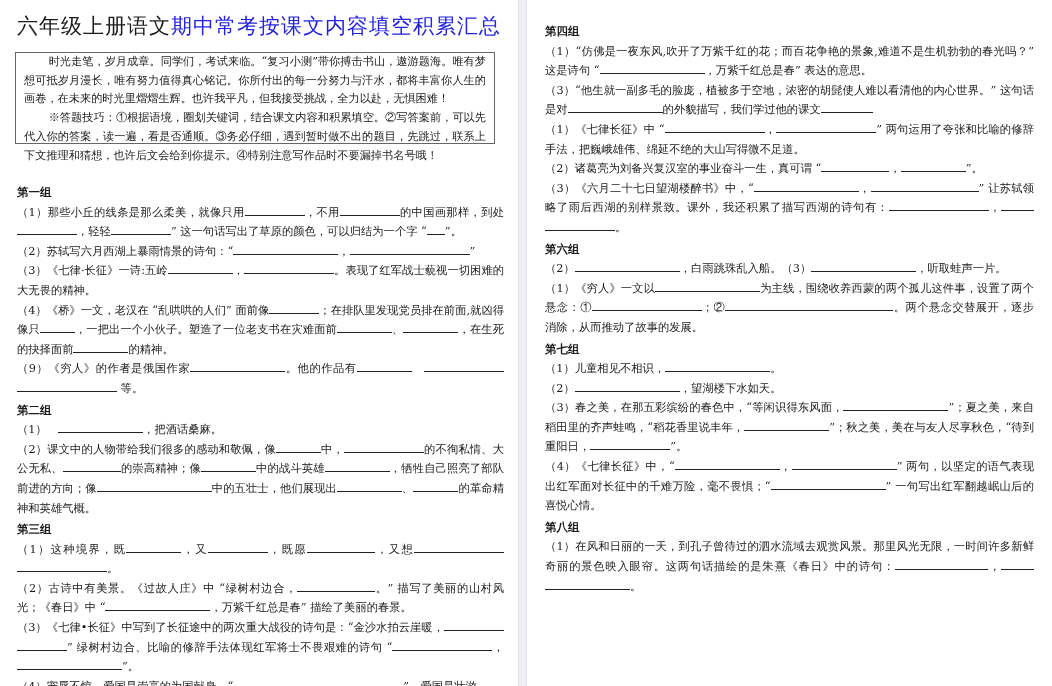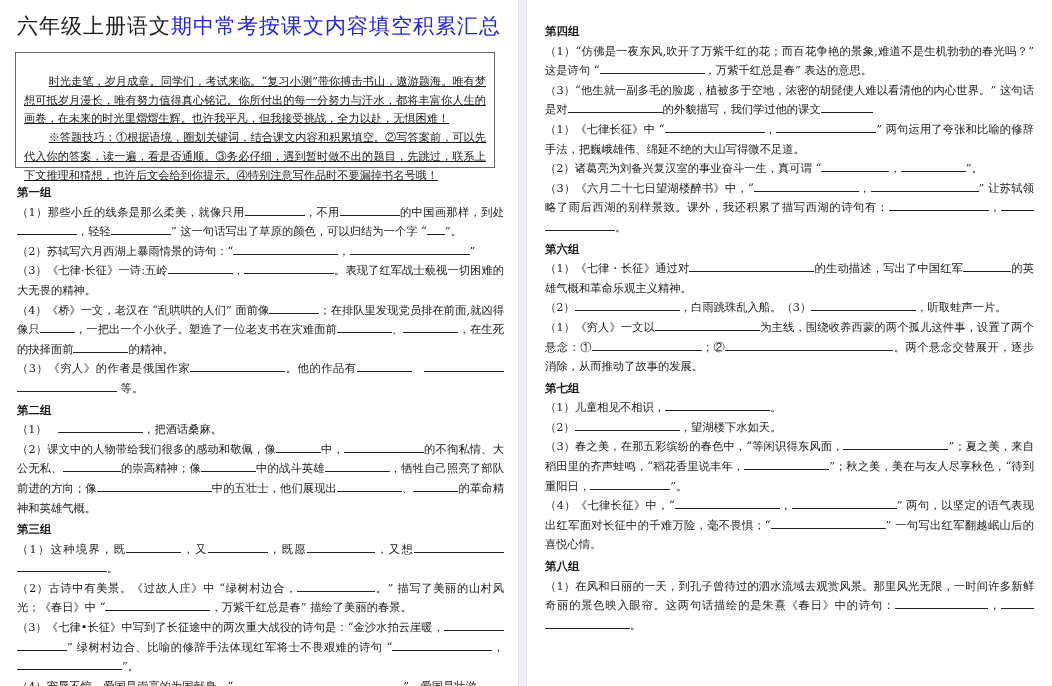--- a/index.html
+++ b/index.html
@@ -3,21 +3,21 @@
 <meta charset="utf-8">
 <style>
   html,body{margin:0;padding:0;}
   body{width:1052px;height:686px;overflow:hidden;background:#e9ebf0;font-family:"DejaVu Serif","Liberation Serif",serif;color:#1a1a1a;position:relative;}
   .page{position:absolute;top:0;height:686px;background:#ffffff;overflow:hidden;box-sizing:border-box;}
   .page.left{left:0;width:518px;}
   .page.right{left:527px;width:525px;}
   .gutter{position:absolute;left:518px;top:0;width:9px;height:686px;background:#eef0f6;border-left:1px solid #e1e3ea;border-right:1px solid #e1e3ea;box-sizing:border-box;}
   .title{position:absolute;left:0;top:12px;width:518px;text-align:center;font-size:21px;letter-spacing:1px;white-space:nowrap;font-family:"DejaVu Sans","Liberation Sans",sans-serif;}
   .title .blue{color:#2323e0;}
-  .intro{position:absolute;left:15px;top:52px;width:480px;height:116px;border:1.5px solid #666;box-sizing:border-box;padding:20px 8px;font-size:11.2px;line-height:18.7px;text-align:justify;font-family:"DejaVu Serif",serif;text-decoration:underline;}
+  .intro{position:absolute;left:15px;top:52px;width:480px;height:92px;border:1.5px solid #666;box-sizing:border-box;padding:0 8px;font-size:11.2px;line-height:18.7px;text-align:justify;font-family:"DejaVu Serif",serif;}
   .intro p{margin:0;text-indent:2.2em;}
   .body{position:absolute;font-size:11.3px;line-height:19.6px;text-align:justify;}
   .page.left .body{left:17px;top:181px;width:487px;}
   .page.right .body{left:18px;top:20px;width:489px;}
   .grp{font-weight:bold;font-family:"DejaVu Sans",sans-serif;font-size:11.5px;margin-top:2px;}
   .q{margin:0;}
   .blank{display:inline-block;border-bottom:1px solid #222;height:12px;vertical-align:baseline;}
 </style>
 </head>
 <body>
@@ -27,21 +27,21 @@
   <div class="intro">
     <p>时光走笔，岁月成章。同学们，考试来临。“复习小测”带你搏击书山，遨游题海。唯有梦想可抵岁月漫长，唯有努力值得真心铭记。你所付出的每一分努力与汗水，都将丰富你人生的画卷，在未来的时光里熠熠生辉。也许我平凡，但我接受挑战，全力以赴，无惧困难！</p>
     <p>※答题技巧：①根据语境，圈划关键词，结合课文内容和积累填空。②写答案前，可以先代入你的答案，读一遍，看是否通顺。③务必仔细，遇到暂时做不出的题目，先跳过，联系上下文推理和猜想，也许后文会给到你提示。④特别注意写作品时不要漏掉书名号哦！</p>
   </div>
   <div class="body" id="left-body">
       <div class="grp">第一组</div>
       <div class="q"><span>（1）那些小丘的线条是那么柔美，就像只用</span><span class="blank" style="width: 60px;"></span><span>，不用</span><span class="blank" style="width: 60px;"></span><span>的中国画那样，到处</span><span class="blank" style="width: 60px;"></span><span>，轻轻</span><span class="blank" style="width: 60px;"></span><span>” 这一句话写出了草原的颜色，可以归结为一个字 “</span><span class="blank" style="width: 18px;"></span><span>”。</span></div>
       <div class="q"><span>（2）苏轼写六月西湖上暴雨情景的诗句：“</span><span class="blank" style="width: 105px;"></span><span>，</span><span class="blank" style="width: 120px;"></span><span>”</span></div>
       <div class="q"><span>（3）《七律·长征》一诗:五岭</span><span class="blank" style="width: 65px;"></span><span>，</span><span class="blank" style="width: 90px;"></span><span>。表现了红军战士藐视一切困难的大无畏的精神。</span></div>
       <div class="q"><span>（4）《桥》一文，老汉在 “乱哄哄的人们” 面前像</span><span class="blank" style="width: 50px;"></span><span>；在排队里发现党员排在前面,就凶得像只</span><span class="blank" style="width: 35px;"></span><span>，一把出一个小伙子。塑造了一位老支书在灾难面前</span><span class="blank" style="width: 55px;"></span><span>、</span><span class="blank" style="width: 55px;"></span><span>，在生死的抉择面前</span><span class="blank" style="width: 55px;"></span><span>的精神。</span></div>
-      <div class="q"><span>（3）《穷人》的作者是俄国作家</span><span class="blank" style="width: 95px;"></span><span>。他的作品有</span><span class="blank" style="width: 55px;"></span><span>　</span><span class="blank" style="width: 80px;"></span><span> </span><span class="blank" style="width: 100px;"></span><span> 等。</span></div>
+      <div class="q"><span>（9）《穷人》的作者是俄国作家</span><span class="blank" style="width: 95px;"></span><span>。他的作品有</span><span class="blank" style="width: 55px;"></span><span>　</span><span class="blank" style="width: 80px;"></span><span> </span><span class="blank" style="width: 100px;"></span><span> 等。</span></div>
       <div class="grp">第二组</div>
       <div class="q"><span>（1）　</span><span class="blank" style="width: 85px;"></span><span>，把酒话桑麻。</span></div>
       <div class="q"><span>（2）课文中的人物带给我们很多的感动和敬佩，像</span><span class="blank" style="width: 45px;"></span><span>中，</span><span class="blank" style="width: 80px;"></span><span>的不徇私情、大公无私、</span><span class="blank" style="width: 58px;"></span><span>的崇高精神；像</span><span class="blank" style="width: 55px;"></span><span>中的战斗英雄</span><span class="blank" style="width: 65px;"></span><span>，牺牲自己照亮了部队前进的方向；像</span><span class="blank" style="width: 115px;"></span><span>中的五壮士，他们展现出</span><span class="blank" style="width: 65px;"></span><span>、</span><span class="blank" style="width: 45px;"></span><span>的革命精神和英雄气概。</span></div>
       <div class="grp">第三组</div>
       <div class="q"><span>（1）这种境界，既</span><span class="blank" style="width: 55px;"></span><span>，又</span><span class="blank" style="width: 60px;"></span><span>，既愿</span><span class="blank" style="width: 68px;"></span><span>，又想</span><span class="blank" style="width: 90px;"></span><span> </span><span class="blank" style="width: 90px;"></span><span>。</span></div>
       <div class="q"><span>（2）古诗中有美景。《过故人庄》中 “绿树村边合，</span><span class="blank" style="width: 78px;"></span><span>。” 描写了美丽的山村风光；《春日》中 “</span><span class="blank" style="width: 105px;"></span><span>，万紫千红总是春” 描绘了美丽的春景。</span></div>
       <div class="q"><span>（3）《七律•长征》中写到了长征途中的两次重大战役的诗句是：“金沙水拍云崖暖，</span><span class="blank" style="width: 60px;"></span><span> </span><span class="blank" style="width: 50px;"></span><span>” 绿树村边合、比喻的修辞手法体现红军将士不畏艰难的诗句 “</span><span class="blank" style="width: 100px;"></span><span>，</span><span class="blank" style="width: 105px;"></span><span>”。</span></div>
       <div class="q"><span>（4）宠辱不惊，爱国是崇高的为国献身，“</span><span class="blank" style="width: 170px;"></span><span>”，爱国是壮游</span></div>
     </div>
 </div>
@@ -50,21 +50,20 @@
 
 <div class="page right">
   <div class="body" id="right-body">
       <div class="grp">第四组</div>
       <div class="q"><span>（1）“仿佛是一夜东风,吹开了万紫千红的花；而百花争艳的景象,难道不是生机勃勃的春光吗？” 这是诗句 “</span><span class="blank" style="width: 105px;"></span><span>，万紫千红总是春” 表达的意思。</span></div>
       <div class="q"><span>（3）“他生就一副多毛的脸庞，植被多于空地，浓密的胡髭使人难以看清他的内心世界。” 这句话是对</span><span class="blank" style="width: 95px;"></span><span>的外貌描写，我们学过他的课文</span><span class="blank" style="width: 52px;"></span><span></span></div>
       <div class="q"><span>（1）《七律长征》中 “</span><span class="blank" style="width: 100px;"></span><span>，</span><span class="blank" style="width: 100px;"></span><span>” 两句运用了夸张和比喻的修辞手法，把巍峨雄伟、绵延不绝的大山写得微不足道。</span></div>
       <div class="q"><span>（2）诸葛亮为刘备兴复汉室的事业奋斗一生，真可谓 “</span><span class="blank" style="width: 68px;"></span><span>，</span><span class="blank" style="width: 65px;"></span><span>”。</span></div>
       <div class="q"><span>（3）《六月二十七日望湖楼醉书》中，“</span><span class="blank" style="width: 105px;"></span><span>，</span><span class="blank" style="width: 108px;"></span><span>” 让苏轼领略了雨后西湖的别样景致。课外，我还积累了描写西湖的诗句有：</span><span class="blank" style="width: 100px;"></span><span>，</span><span class="blank" style="width: 33px;"></span><span> </span><span class="blank" style="width: 70px;"></span><span>。</span></div>
       <div class="grp">第六组</div>
-      <div class="q"><span>（1）《七律・长征》通过对</span><span class="blank" style="width: 125px;"></span><span>的生动描述，写出了中国红军</span><span class="blank" style="width: 48px;"></span><span>的英雄气概和革命乐观主义精神。</span></div>
       <div class="q"><span>（2）</span><span class="blank" style="width: 105px;"></span><span>，白雨跳珠乱入船。（3）</span><span class="blank" style="width: 105px;"></span><span>，听取蛙声一片。</span></div>
       <div class="q"><span>（1）《穷人》一文以</span><span class="blank" style="width: 105px;"></span><span>为主线，围绕收养西蒙的两个孤儿这件事，设置了两个悬念：①</span><span class="blank" style="width: 110px;"></span><span>；②</span><span class="blank" style="width: 168px;"></span><span>。两个悬念交替展开，逐步消除，从而推动了故事的发展。</span></div>
       <div class="grp">第七组</div>
       <div class="q"><span>（1）儿童相见不相识，</span><span class="blank" style="width: 105px;"></span><span>。</span></div>
       <div class="q"><span>（2）</span><span class="blank" style="width: 105px;"></span><span>，望湖楼下水如天。</span></div>
       <div class="q"><span>（3）春之美，在那五彩缤纷的春色中，“等闲识得东风面，</span><span class="blank" style="width: 105px;"></span><span>”；夏之美，来自稻田里的齐声蛙鸣，“稻花香里说丰年，</span><span class="blank" style="width: 85px;"></span><span>”；秋之美，美在与友人尽享秋色，“待到重阳日，</span><span class="blank" style="width: 80px;"></span><span>”。</span></div>
       <div class="q"><span>（4）《七律长征》中，“</span><span class="blank" style="width: 105px;"></span><span>，</span><span class="blank" style="width: 105px;"></span><span>” 两句，以坚定的语气表现出红军面对长征中的千难万险，毫不畏惧；“</span><span class="blank" style="width: 115px;"></span><span>” 一句写出红军翻越岷山后的喜悦心情。</span></div>
       <div class="grp">第八组</div>
       <div class="q"><span>（1）在风和日丽的一天，到孔子曾待过的泗水流域去观赏风景。那里风光无限，一时间许多新鲜奇丽的景色映入眼帘。这两句话描绘的是朱熹《春日》中的诗句：</span><span class="blank" style="width: 93px;"></span><span>，</span><span class="blank" style="width: 33px;"></span><span> </span><span class="blank" style="width: 85px;"></span><span>。</span></div>
     </div>

